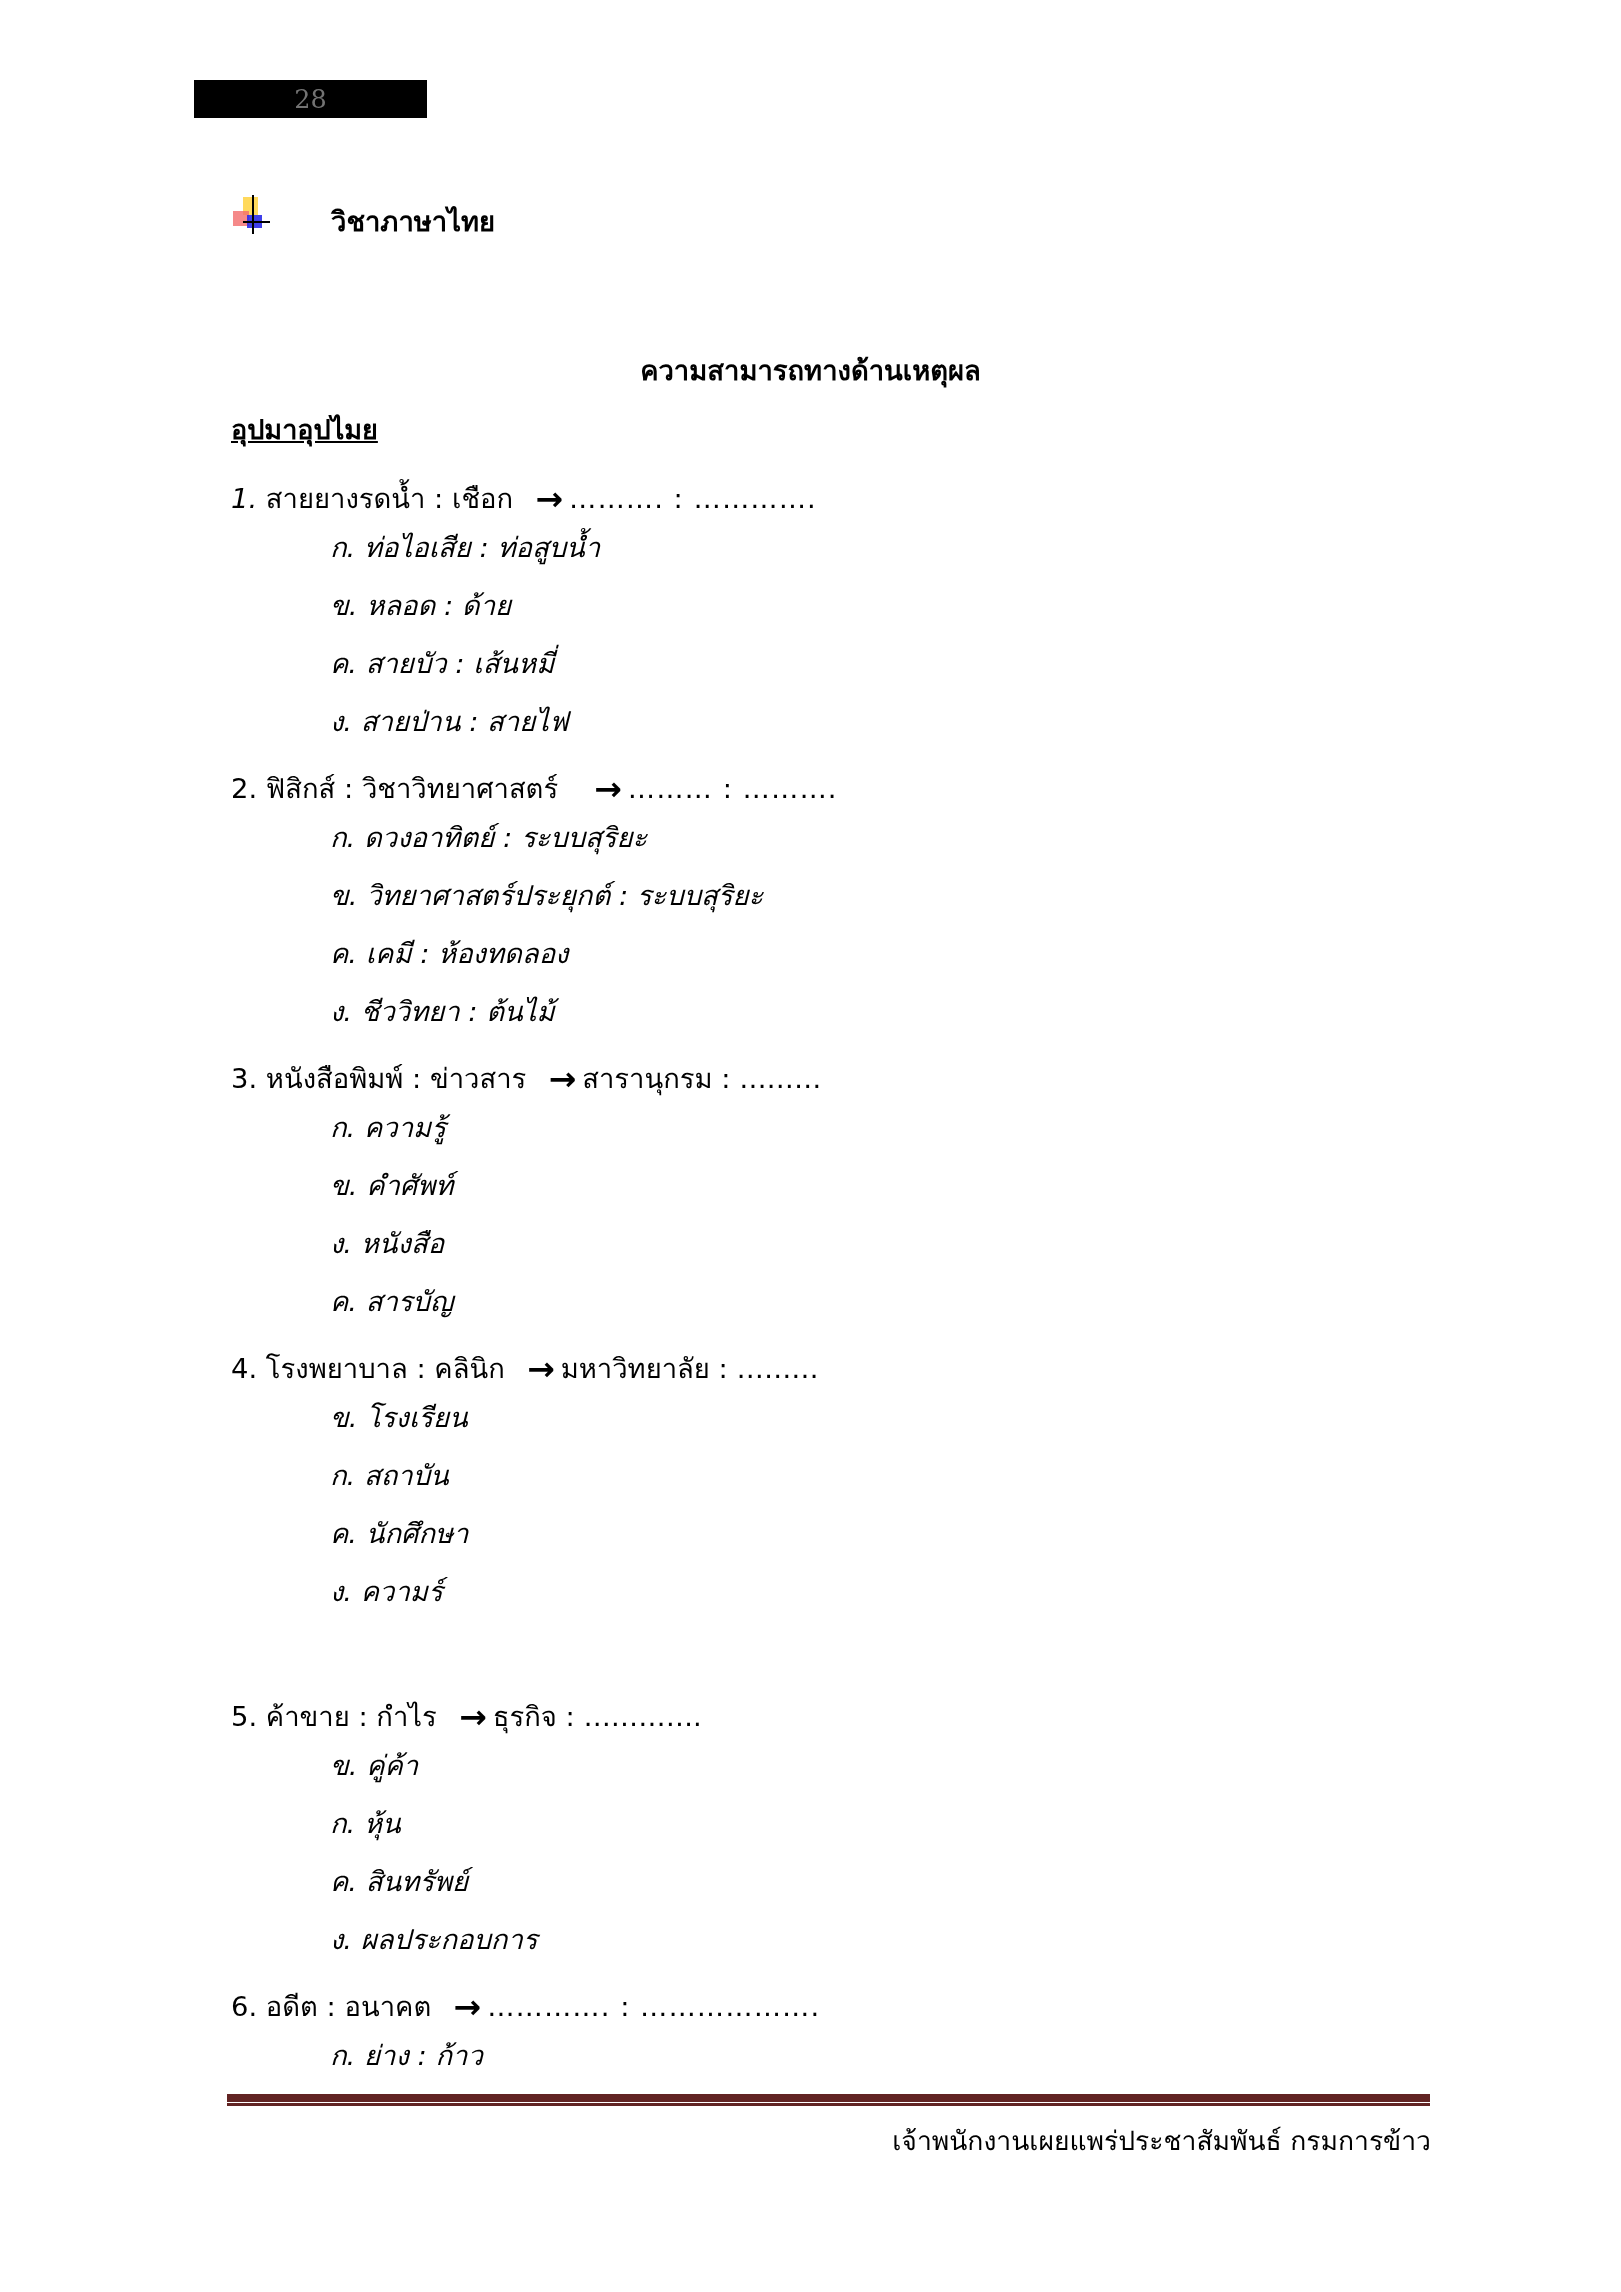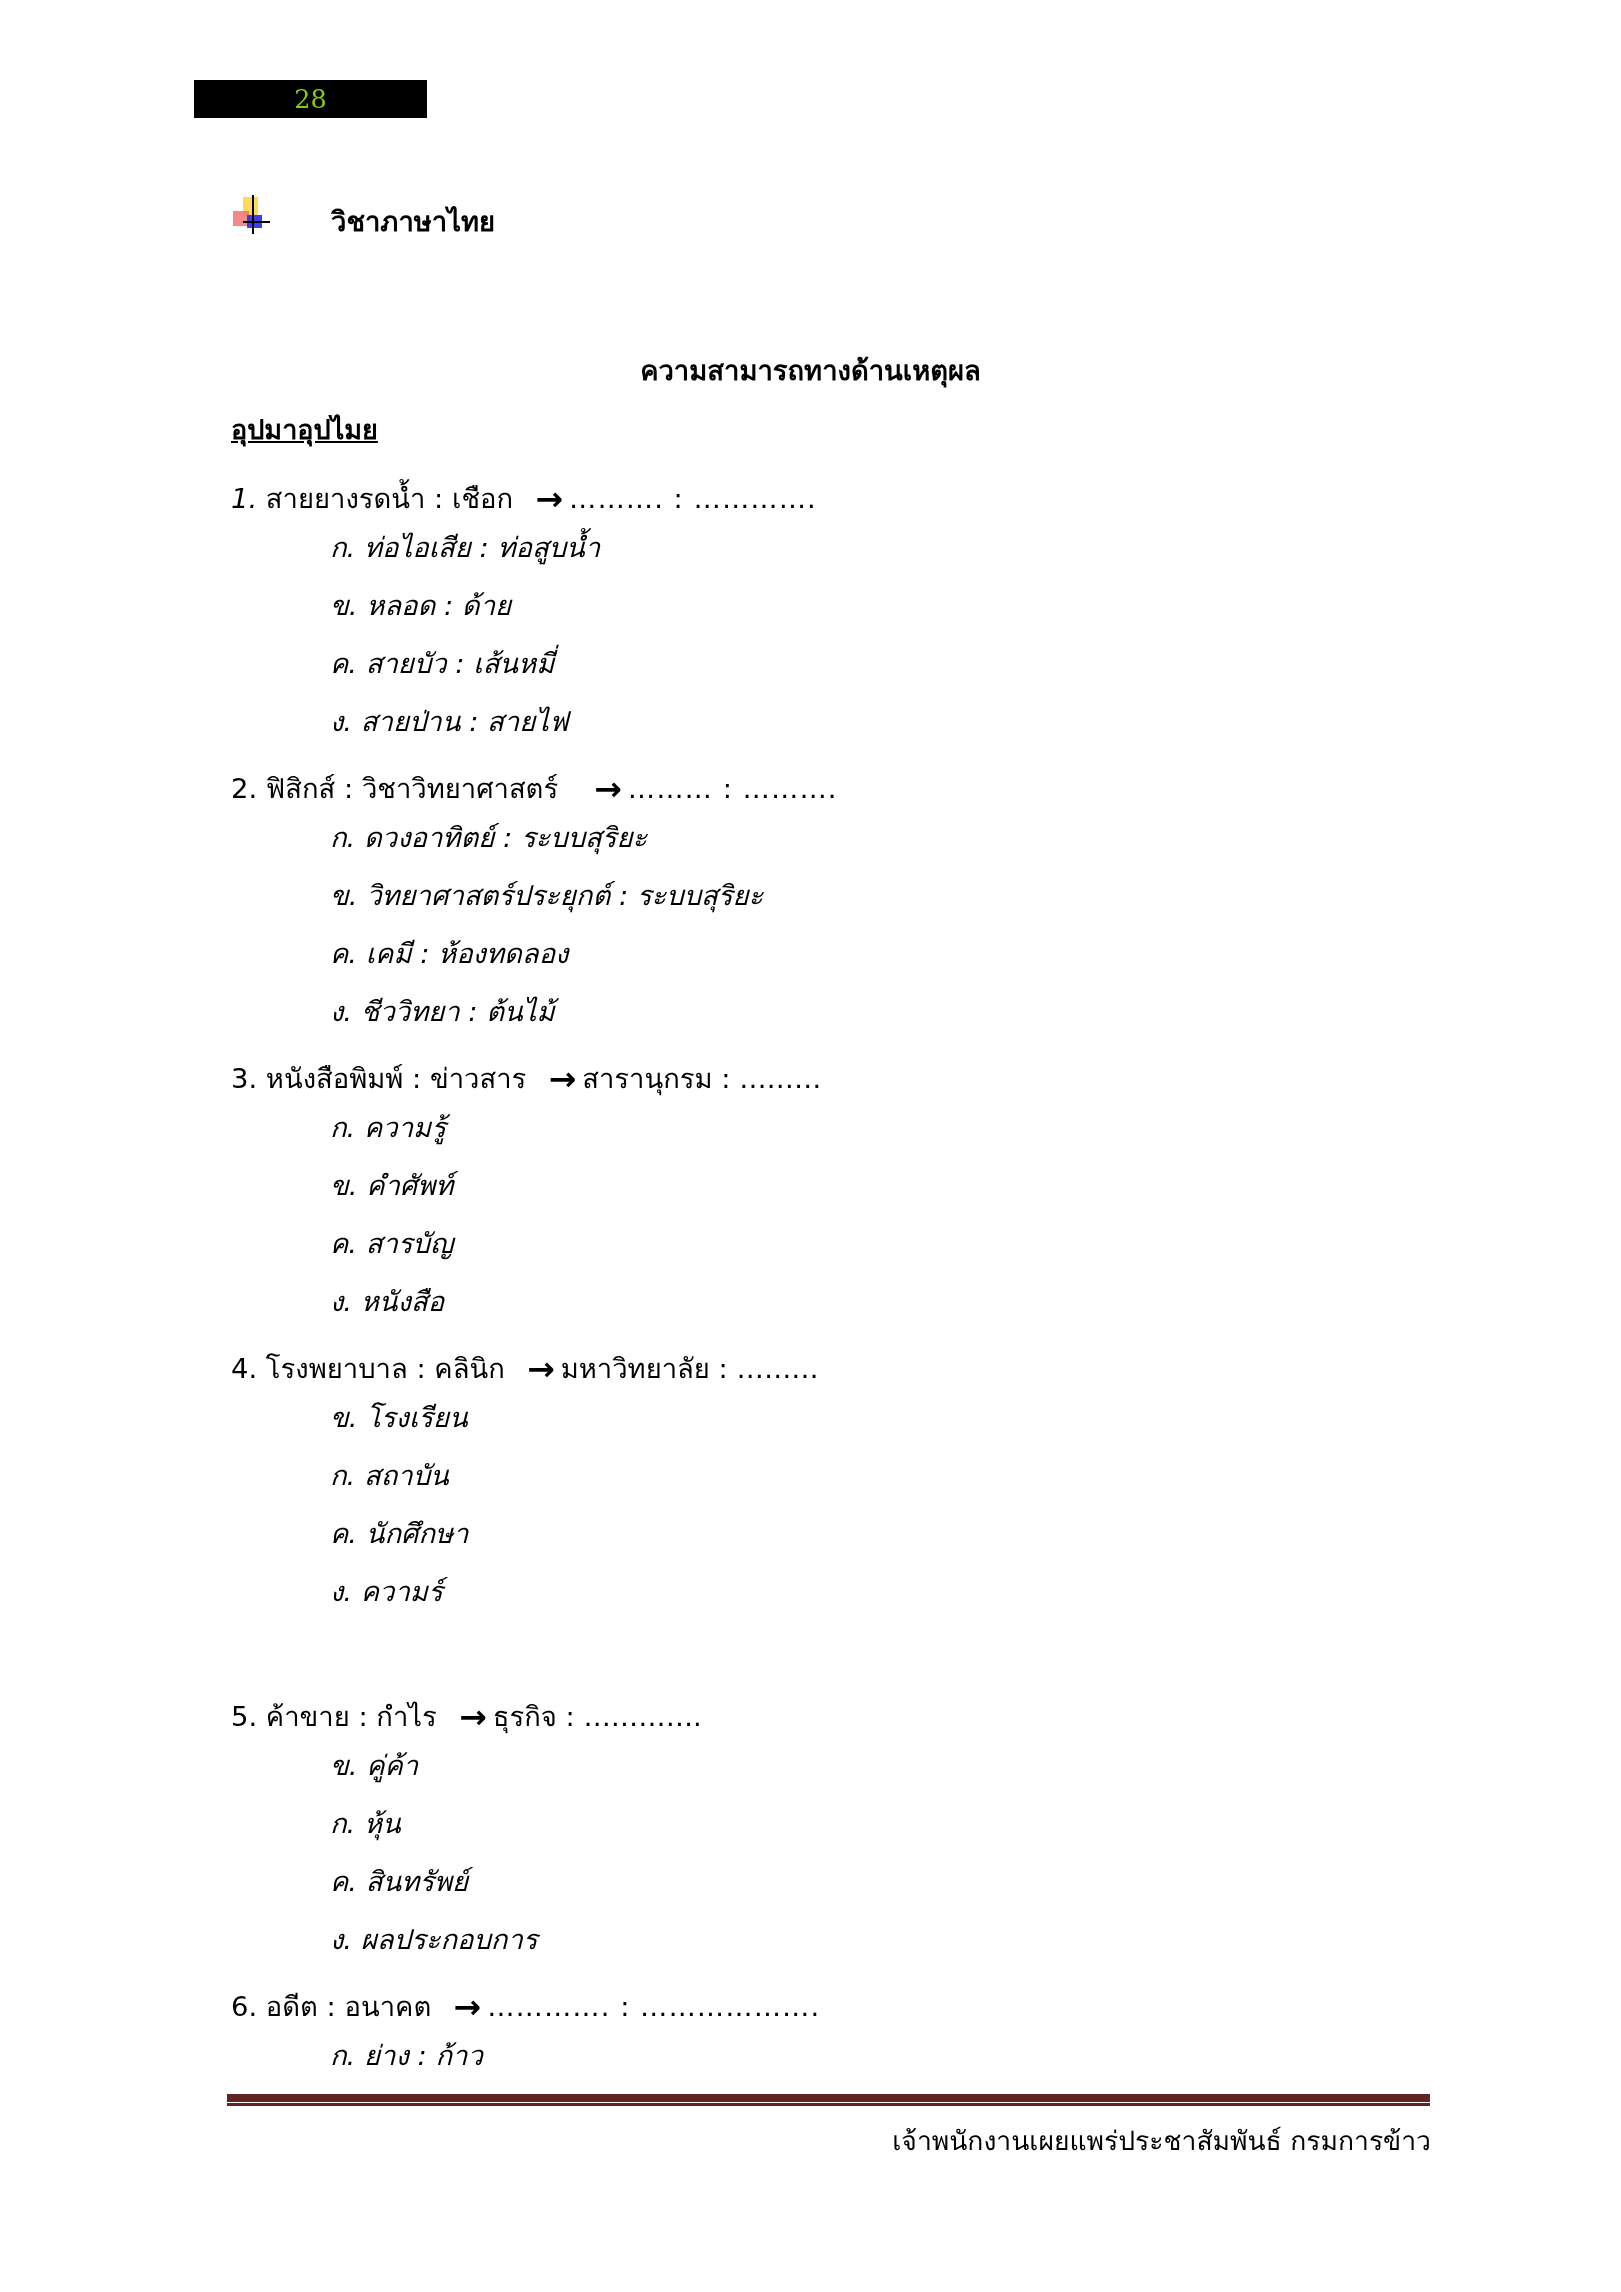--- a/index.html
+++ b/index.html
@@ -1,19 +1,19 @@
 <!DOCTYPE html>
 <html><head>
 <meta charset="utf-8">
 <style>
   html, body { margin:0; padding:0; background:#ffffff; }
   body { width:1621px; height:2293px; position:relative; overflow:hidden;
          font-family:"DejaVu Sans", "Liberation Sans", sans-serif; color:#000; }
   .page-num-box { position:absolute; left:194px; top:80px; width:233px; height:38px;
-                  background:#000; color:#84cc16; text-align:center;
+                  background:#000; color:#737373; text-align:center;
                   font-family:"DejaVu Serif", "Liberation Serif", serif; font-size:25.5px; line-height:38px; }
   .subject-row { position:absolute; left:231px; top:192px; height:47px; display:flex; align-items:center; }
   .subject-icon { position:relative; width:41px; height:41px; }
   .subject-icon .sq-yellow { position:absolute; left:11.8px; top:2px; width:15.7px; height:17.6px; background:#ffd54a; opacity:.9; }
   .subject-icon .sq-red { position:absolute; left:2px; top:15.7px; width:15.7px; height:15.7px; background:#f26c6c; opacity:.8; }
   .subject-icon .sq-blue { position:absolute; left:15.7px; top:19.6px; width:15.7px; height:13.7px; background:#2a2ae8; opacity:.9; }
   .subject-icon .v { position:absolute; left:20.6px; top:0; width:2.9px; height:39px; background:#000; }
   .subject-icon .h { position:absolute; left:11.8px; top:25.5px; width:27.4px; height:2.9px; background:#000; }
   .subject-title { position:absolute; left:331px; top:202px; font-size:27.4px; line-height:39px; font-weight:bold; white-space:nowrap;text-align:right; }
 
@@ -76,22 +76,22 @@
   <div class="choice">ค. เคมี : ห้องทดลอง</div>
   <div class="choice">ง. ชีววิทยา : ต้นไม้</div>
 
   <div class="q-line">
     <span>3.</span>
     <span>หนังสือพิมพ์ : ข่าวสาร</span>
     <span class="arrow">→</span><span>สารานุกรม : ………</span>
   </div>
   <div class="choice">ก. ความรู้</div>
   <div class="choice">ข. คำศัพท์</div>
+  <div class="choice">ง. หนังสือ</div>
   <div class="choice">ค. สารบัญ</div>
-  <div class="choice">ง. หนังสือ</div>
 
   <div class="q-line">
     <span>4.</span>
     <span>โรงพยาบาล : คลินิก</span>
     <span class="arrow">→</span><span>มหาวิทยาลัย : ………</span>
   </div>
   <div class="choice">ข. โรงเรียน</div>
   <div class="choice">ก. สถาบัน</div>
   <div class="choice">ค. นักศึกษา</div>
   <div class="choice">ง. ความร์</div>

